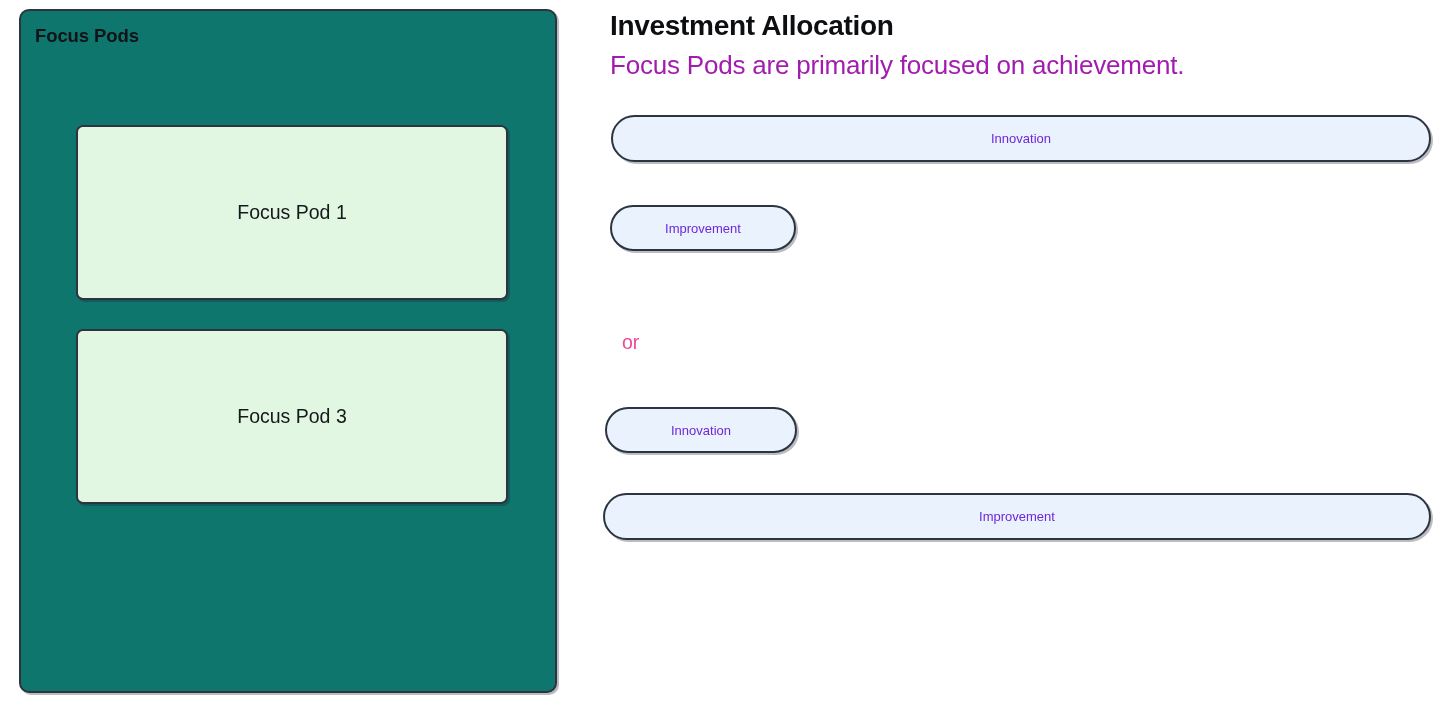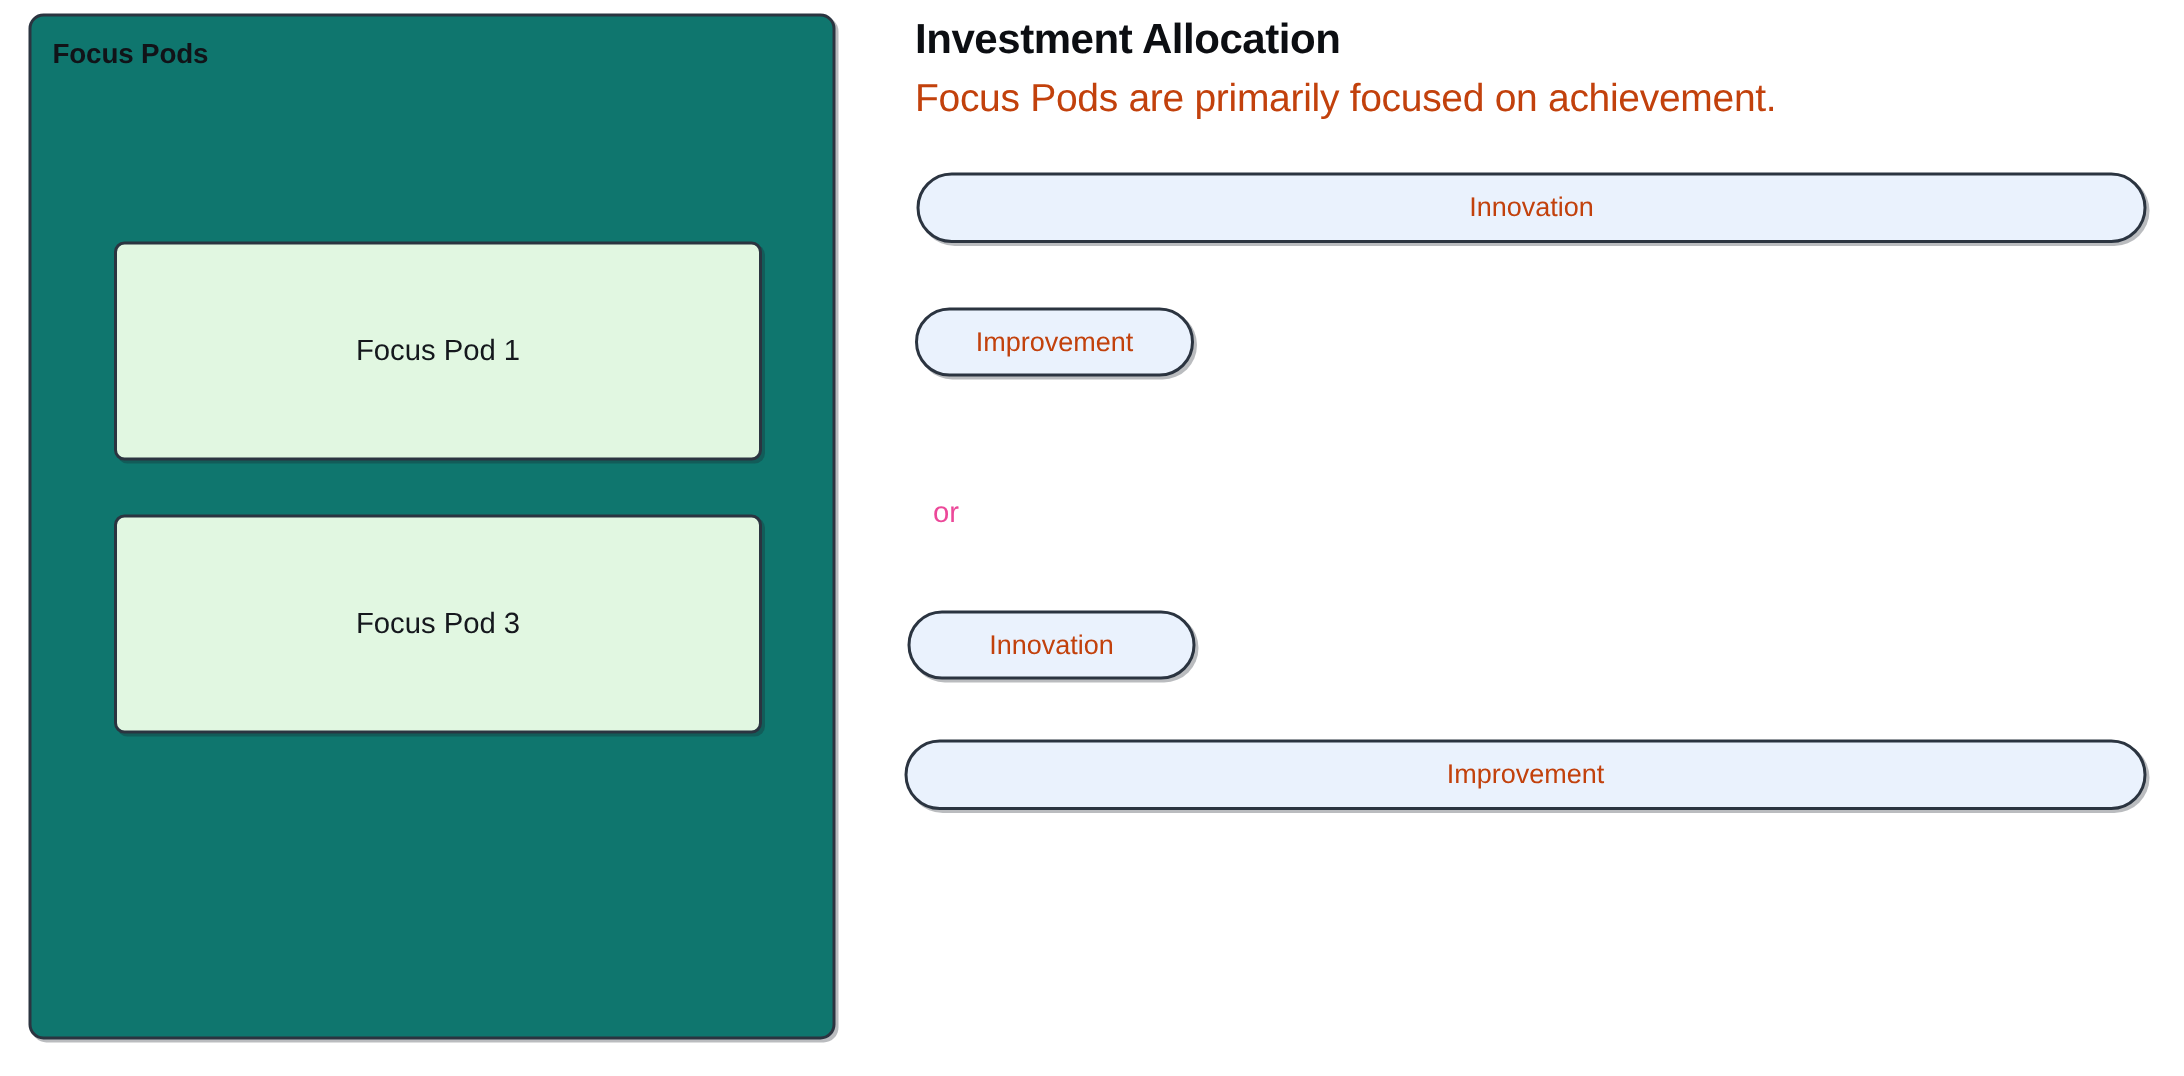--- a/index.html
+++ b/index.html
@@ -50,30 +50,29 @@
 
   .pods {
     position: absolute;
     left: 55px;
     top: 114px;
     width: 432px;
   }
   .pod {
     box-sizing: border-box;
     width: 432px;
-    height: 146px;
+    height: 175px;
     background: #e1f7e1;
     border: 2.2px solid #2b3440;
     border-radius: 7px;
     box-shadow: 2px 2px 0 rgba(25,32,42,0.30);
     display: flex;
     align-items: center;
     justify-content: center;
     margin-bottom: 29px;
-    margin-top: 36px;
   }
   .pod:last-child { margin-bottom: 0; }
   .pod-label {
     font-size: 19.5px;
     font-weight: normal;
     color: #15181d;
     white-space: nowrap;
   }
 
   
@@ -94,39 +93,39 @@
     color: #0c0e12;
     white-space: nowrap;
   }
   .sub-heading {
     position: absolute;
     left: 2px;
     top: 50px;
     font-size: 26px;
     font-weight: normal;
     letter-spacing: -0.2px;
-    color: #c2410c;
+    color: #a21caf;
     white-space: nowrap;
   }
 
   .pill {
     position: absolute;
     box-sizing: border-box;
     background: #eaf2fd;
     border: 2.2px solid #2b3440;
     border-radius: 999px;
     box-shadow: 2px 2px 0 rgba(25,32,42,0.30);
     display: flex;
     align-items: center;
     justify-content: center;
   }
   .pill-label {
-    font-size: 18px;
-    font-weight: normal;
-    color: #c2410c;
+    font-size: 13px;
+    font-weight: normal;
+    color: #6d28d9;
     white-space: nowrap;
   }
 
   .pill-innovation-wide {
     left: 3px;
     top: 115px;
     width: 820px;
     height: 47px;
   }
   .pill-improvement-small {

